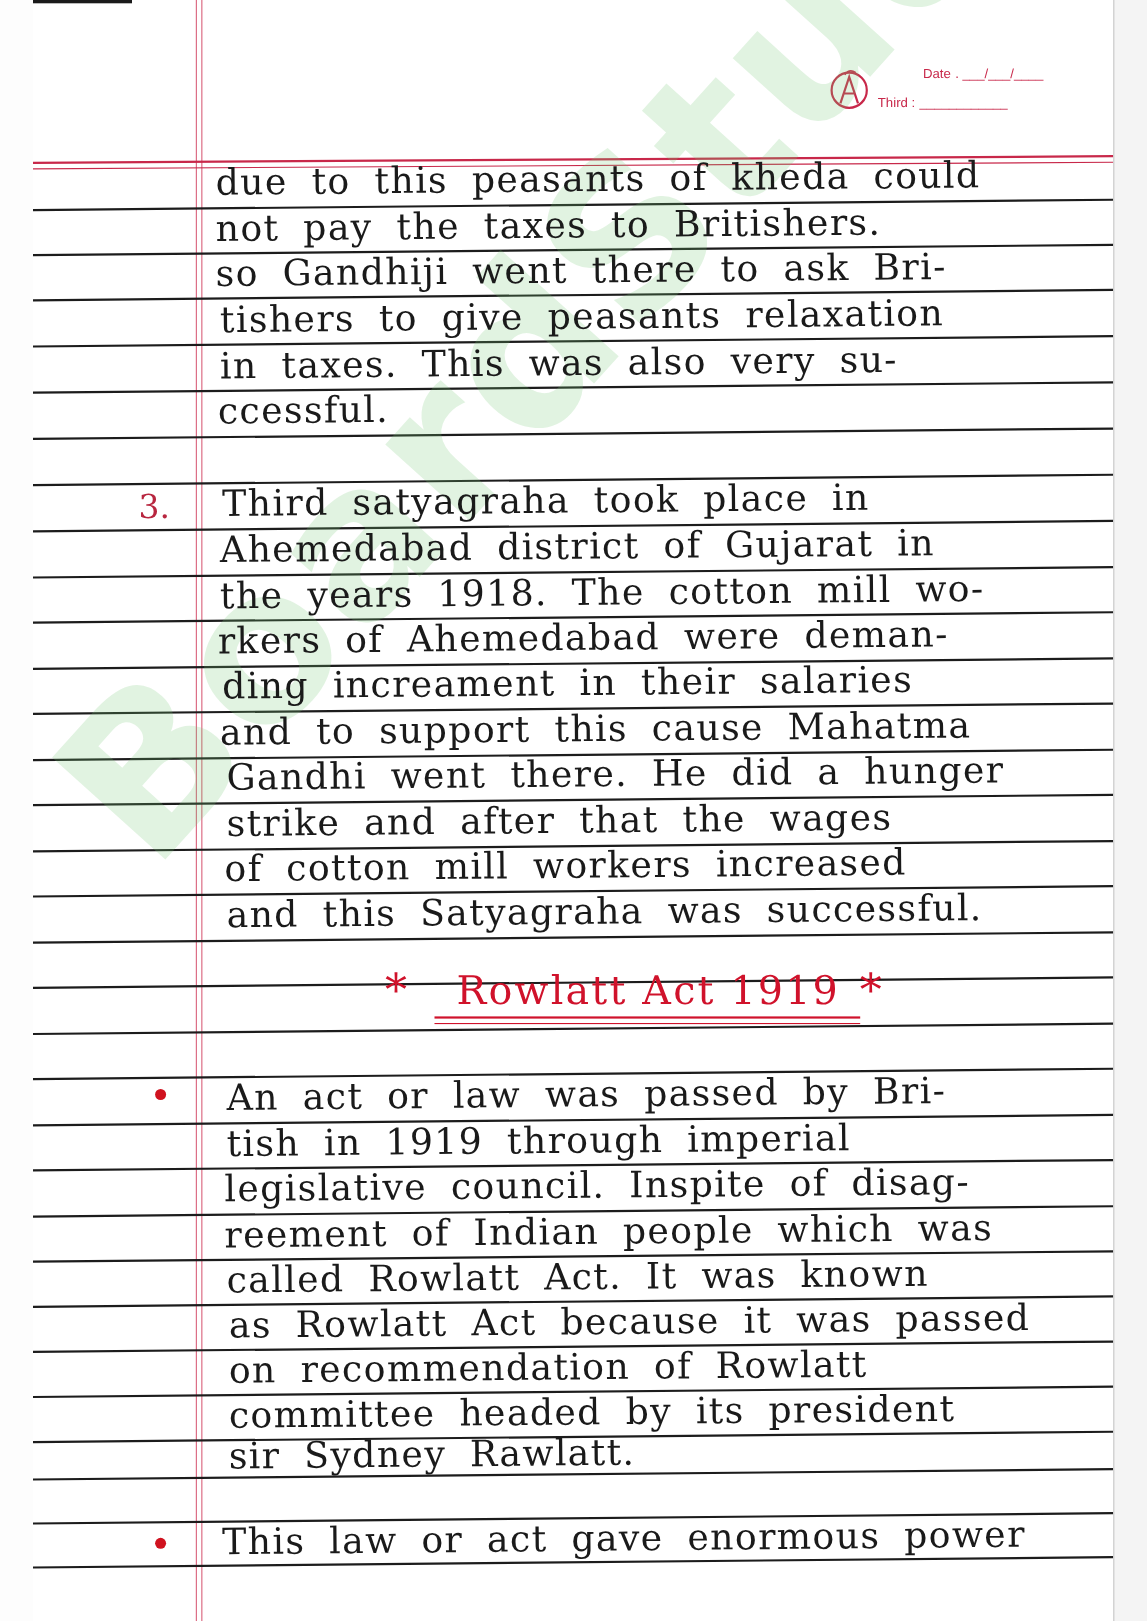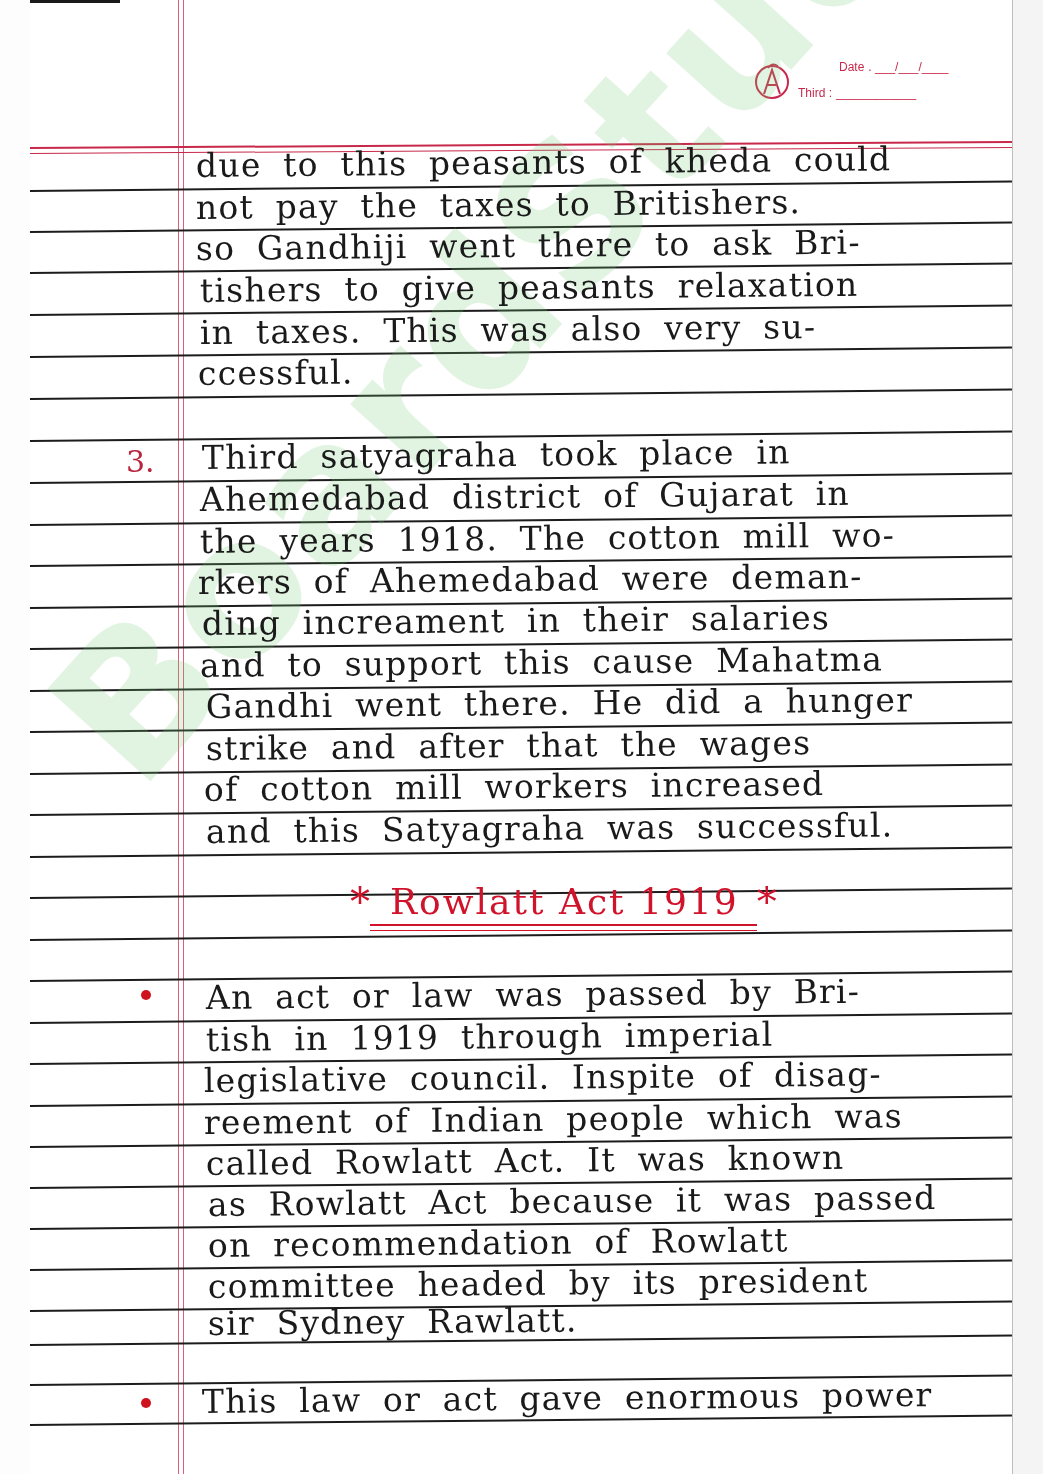--- a/index.html
+++ b/index.html
@@ -150,20 +150,21 @@
     display: flex;
     align-items: center;
     gap: 18px;
   }
   .heading .star {
     font-size: 40px;
     color: #d0122b;
   }
   .heading .title {
     position: relative;
+    margin-left: 25px;
   }
   .heading .title::after {
     content: "";
     position: absolute;
     left: -20px;
     right: -18px;
     bottom: -4px;
     height: 2px;
     background: #d0122b;
   }

